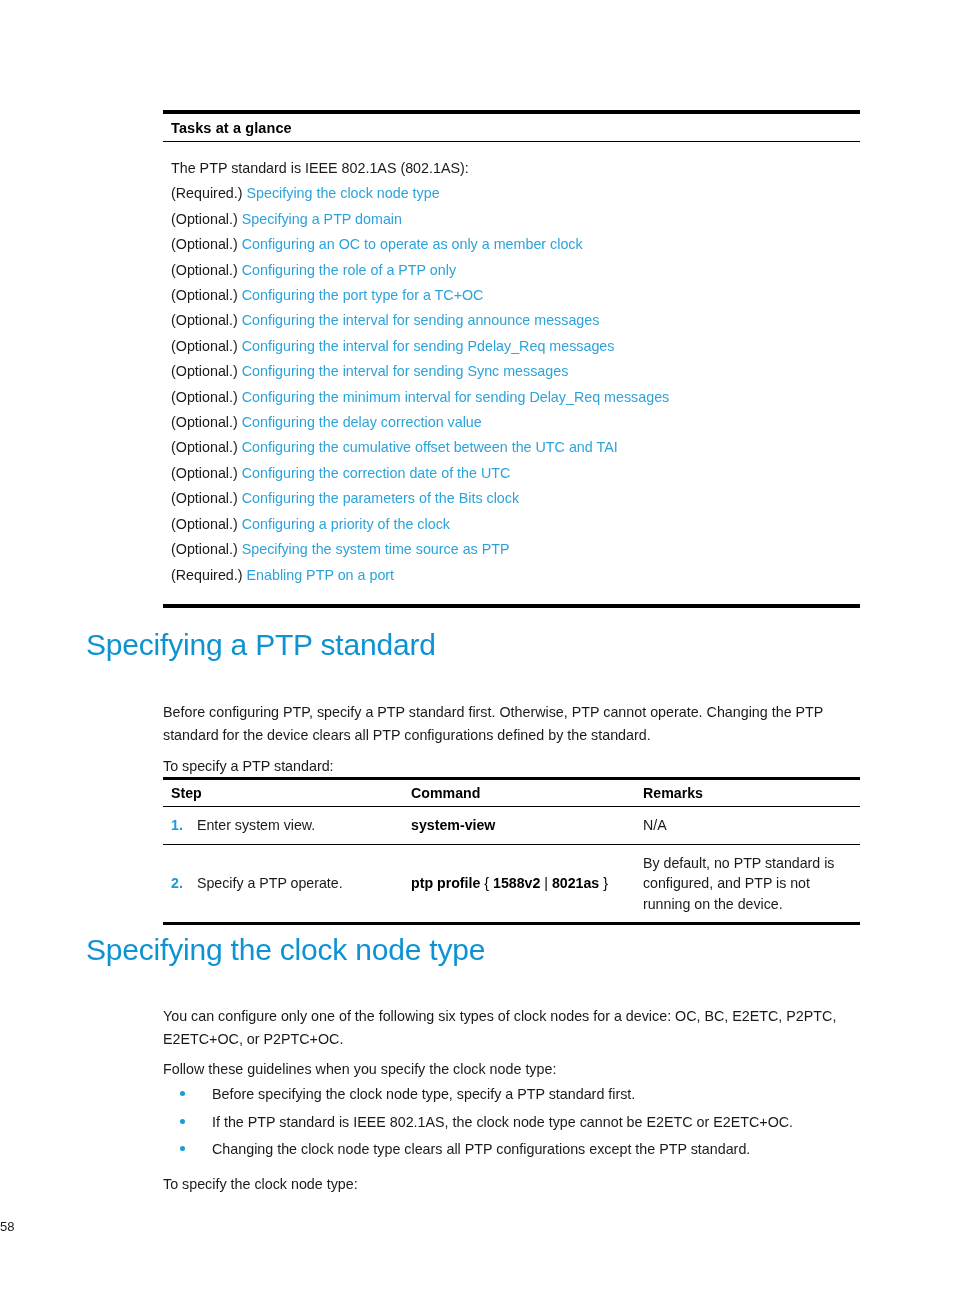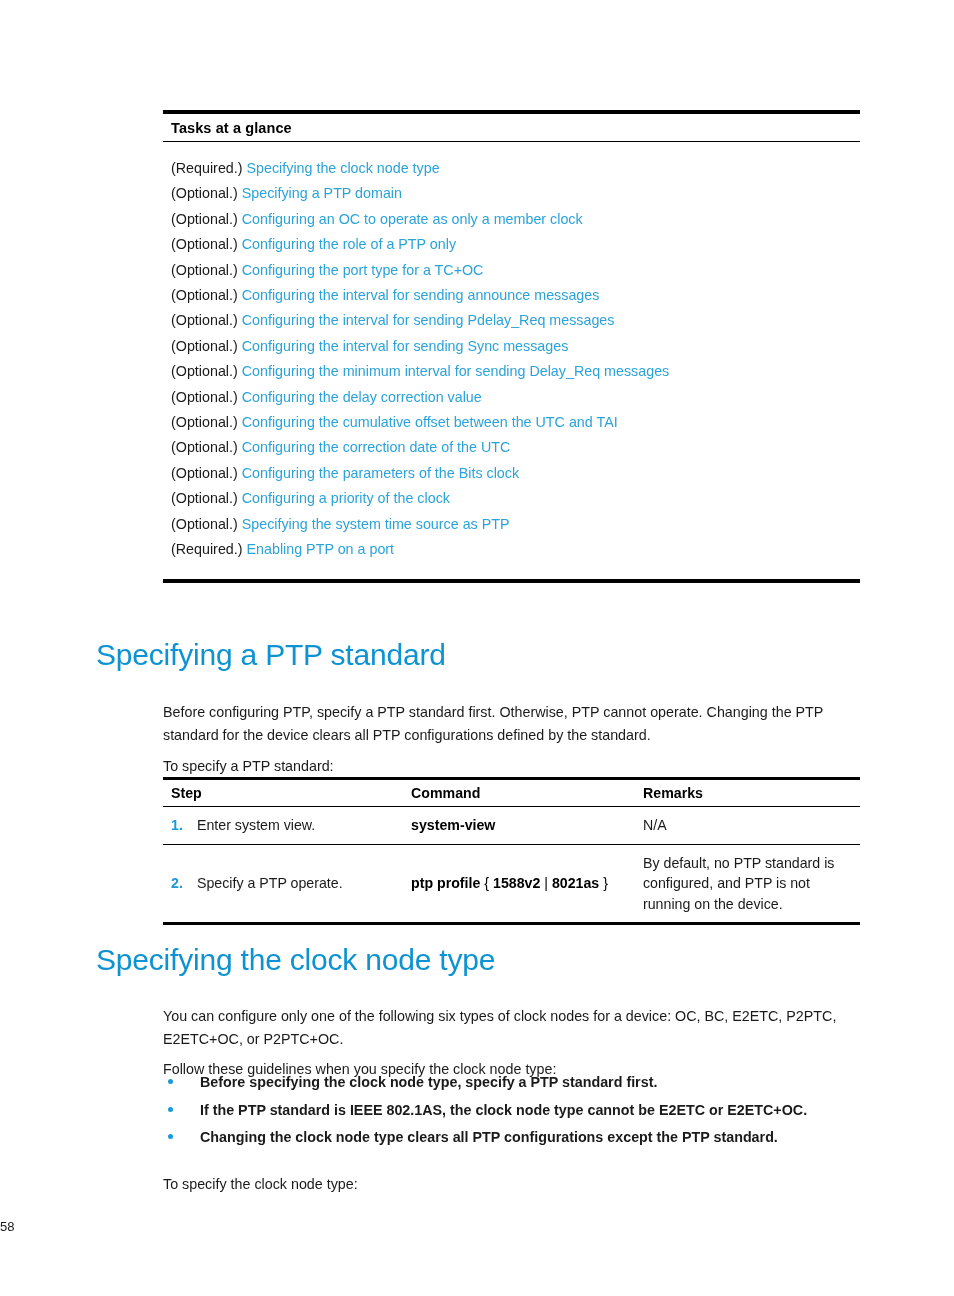--- a/index.html
+++ b/index.html
@@ -61,21 +61,21 @@
   .task-intro {
     font-size: 14.3px;
     line-height: 25.4px;
     color: #1a1a1a;
     margin-bottom: 0;
   }
 
   
   h1.section-title {
     position: absolute;
-    margin: 10px;
+    margin: 0;
     left: 86px;
     font-family: "Liberation Sans", sans-serif;
     font-size: 30px;
     font-weight: normal;
     color: #0d92d2;
     letter-spacing: -0.2px;
   }
   #title-ptp-standard { top: 617px; }
   #title-clock-node   { top: 922px; }
 
@@ -150,23 +150,22 @@
     font-weight: normal;
   }
 
   
   .bullet-list {
     position: absolute;
     left: 163px;
     top: 1060px;
     width: 720px;
     list-style: none;
-    margin: 0;
+    margin: 12px;
     padding: 0;
-    font-weight: bold;
   }
   .bullet-list li {
     position: relative;
     padding-left: 37px;
     font-size: 14.3px;
     line-height: 22px;
     color: #1a1a1a;
     margin-bottom: 5.5px;
   }
   .bullet-list li .dot {
@@ -191,20 +190,21 @@
   }
 </style>
 </head>
 <body>
 
 <div class="page">
 
   <div class="tasks-table">
     <div class="tasks-header">Tasks at a glance</div>
     <div class="tasks-body">
+      <div class="task-intro">The PTP standard is IEEE 802.1AS (802.1AS):</div>
 
       <div class="task-line">
         <span class="prefix">(Required.)</span>
         <a class="link" href="#">Specifying the clock node type</a>
       </div>
       <div class="task-line">
         <span class="prefix">(Optional.)</span>
         <a class="link" href="#">Specifying a PTP domain</a>
       </div>
       <div class="task-line">

